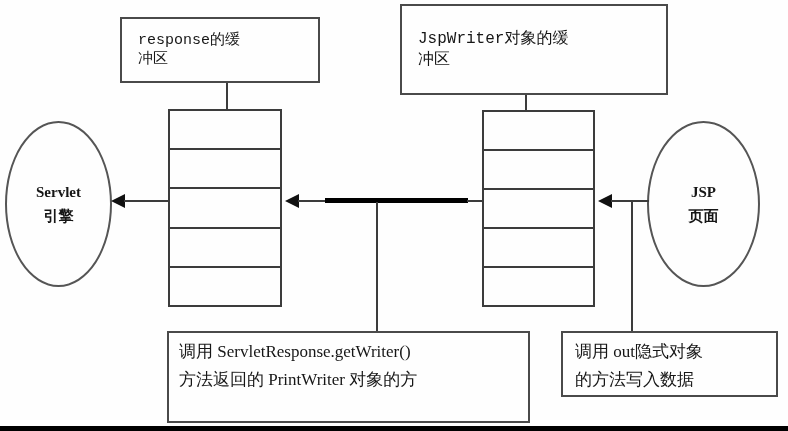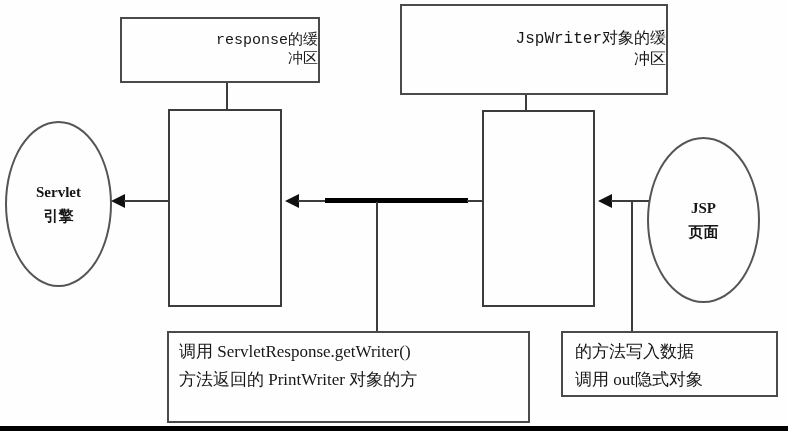--- a/index.html
+++ b/index.html
@@ -8,21 +8,21 @@
     background: #ffffff;
     font-family: "Liberation Sans", sans-serif;
   }
   #canvas {
     position: relative;
     width: 788px;
     height: 431px;
     background: #fefefe;
     overflow: hidden;
   }
-  .abs { position: absolute; align-items: flex-end; }
+  .abs { position: absolute; }
 
   
   .label-box {
     border: 2px solid #4a4a4a;
     background: #fefefe;
     display: flex;
     flex-direction: column;
     justify-content: center;
     color: #161616;
     box-sizing: border-box;
@@ -57,21 +57,21 @@
     justify-content: center;
     text-align: center;
     font-family: "Liberation Serif", serif;
     font-size: 15px;
     line-height: 1.6;
     color: #161616;
     box-sizing: border-box;
     font-weight: bold;
   }
   .ellipse-left  { left: 5px;   top: 121px; width: 107px; height: 166px; }
-  .ellipse-right { left: 647px; top: 137px; width: 113px; height: 166px; }
+  .ellipse-right { left: 647px; top: 121px; width: 113px; height: 166px; }
 
   
   .hline { height: 2px; background: #3c3c3c; }
   .vline { width: 2px;  background: #3c3c3c; }
   .thick { height: 5px; background: #000000; }
   .arrowhead-left {
     width: 0; height: 0;
     border-top: 7px solid transparent;
     border-bottom: 7px solid transparent;
     border-right: 14px solid #111111;
@@ -146,19 +146,19 @@
   <div class="abs hline" style="left:611px; top:200px; width:38px;"></div>
 
   <div class="abs vline" style="left:376px; top:202px; height:130px;"></div>
   <div class="abs vline" style="left:631px; top:202px; height:130px;"></div>
 
   <div class="abs note-box note-bl">
     <div>调用  ServletResponse.getWriter()</div>
     <div>方法返回的 PrintWriter 对象的方</div>
   </div>
   <div class="abs note-box note-br">
+    <div>调用 out隐式对象</div>
     <div>的方法写入数据</div>
-    <div>调用 out隐式对象</div>
   </div>
 
   <div class="abs bottom-bar"></div>
 
 </div>
 
 </body></html>

